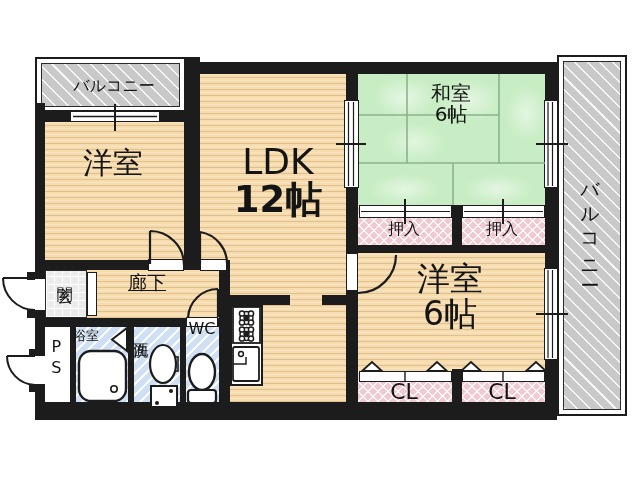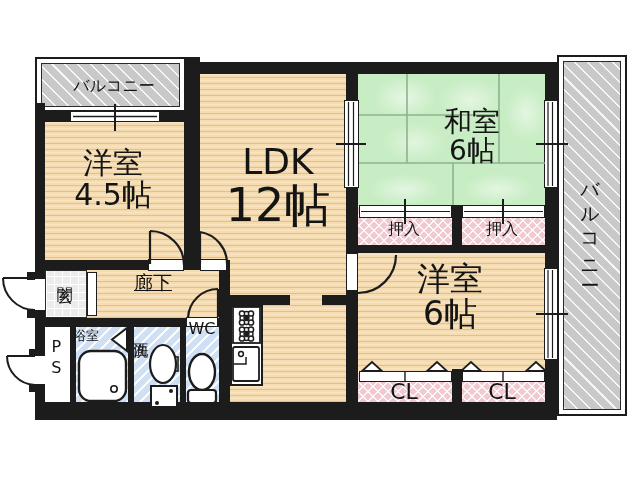--- a/index.html
+++ b/index.html
@@ -179,44 +179,43 @@
       <circle cx="241" cy="354" r="2.4" fill="none" stroke="#1c1c1c" stroke-width="1.5"></circle>
       <path d="M233 364 L246 364 L246 357" stroke="#1c1c1c" stroke-width="1.5" fill="none"></path>
     </g>
   </svg>
 
   <div class="lbl" style="left:114px;top:78px;font-size:16px;">バルコニー</div>
   <div class="lbl nosh vert" style="left:580px;top:168px;font-size:19px;letter-spacing:5px;">バルコニー</div>
 
   <div class="lbl" style="left:278px;top:133px;font-size:36px;margin-top:10px;">
     <div>LDK</div>
-    <div style="font-size:46px;">12帖</div>
-  </div>
-
-  <div class="lbl" style="left:451px;top:107px;font-size:28px;margin-left:21px;">
+    <div style="font-size:37px;font-weight:bold;">12帖</div>
+  </div>
+
+  <div class="lbl" style="left:451px;top:83px;font-size:20px;">
     <div>和室</div>
     <div>6帖</div>
   </div>
 
   <div class="lbl" style="left:113px;top:147px;font-size:30px;">
     <div>洋室</div>
-    <div>4.5帖</div>
   </div>
 
   <div class="lbl" style="left:450px;top:262px;font-size:33px;">
     <div>洋室</div>
     <div>6帖</div>
   </div>
 
   <div class="lbl" style="left:404px;top:221px;font-size:16px;">押入</div>
   <div class="lbl" style="left:502px;top:221px;font-size:16px;">押入</div>
 
   <div class="lbl" style="left:404px;top:380px;font-size:22px;">CL</div>
   <div class="lbl" style="left:502px;top:380px;font-size:22px;">CL</div>
 
-  <div class="lbl" style="left:153px;top:273px;font-size:19px;text-decoration:underline;">廊下</div>
+  <div class="lbl" style="left:147px;top:273px;font-size:19px;text-decoration:underline;">廊下</div>
   <div class="lbl nosh vert" style="left:56px;top:274px;font-size:16px;">玄関</div>
   <div class="lbl nosh vert-up" style="left:47px;top:337px;font-size:16px;letter-spacing:2px;">PS</div>
   <div class="lbl" style="left:86px;top:329px;font-size:13px;">浴室</div>
   <div class="lbl nosh vert" style="left:132px;top:331px;font-size:15px;">洗面</div>
   <div class="lbl" style="left:202px;top:321px;font-size:16px;">WC</div>
 
 </div>
 
 </body></html>

